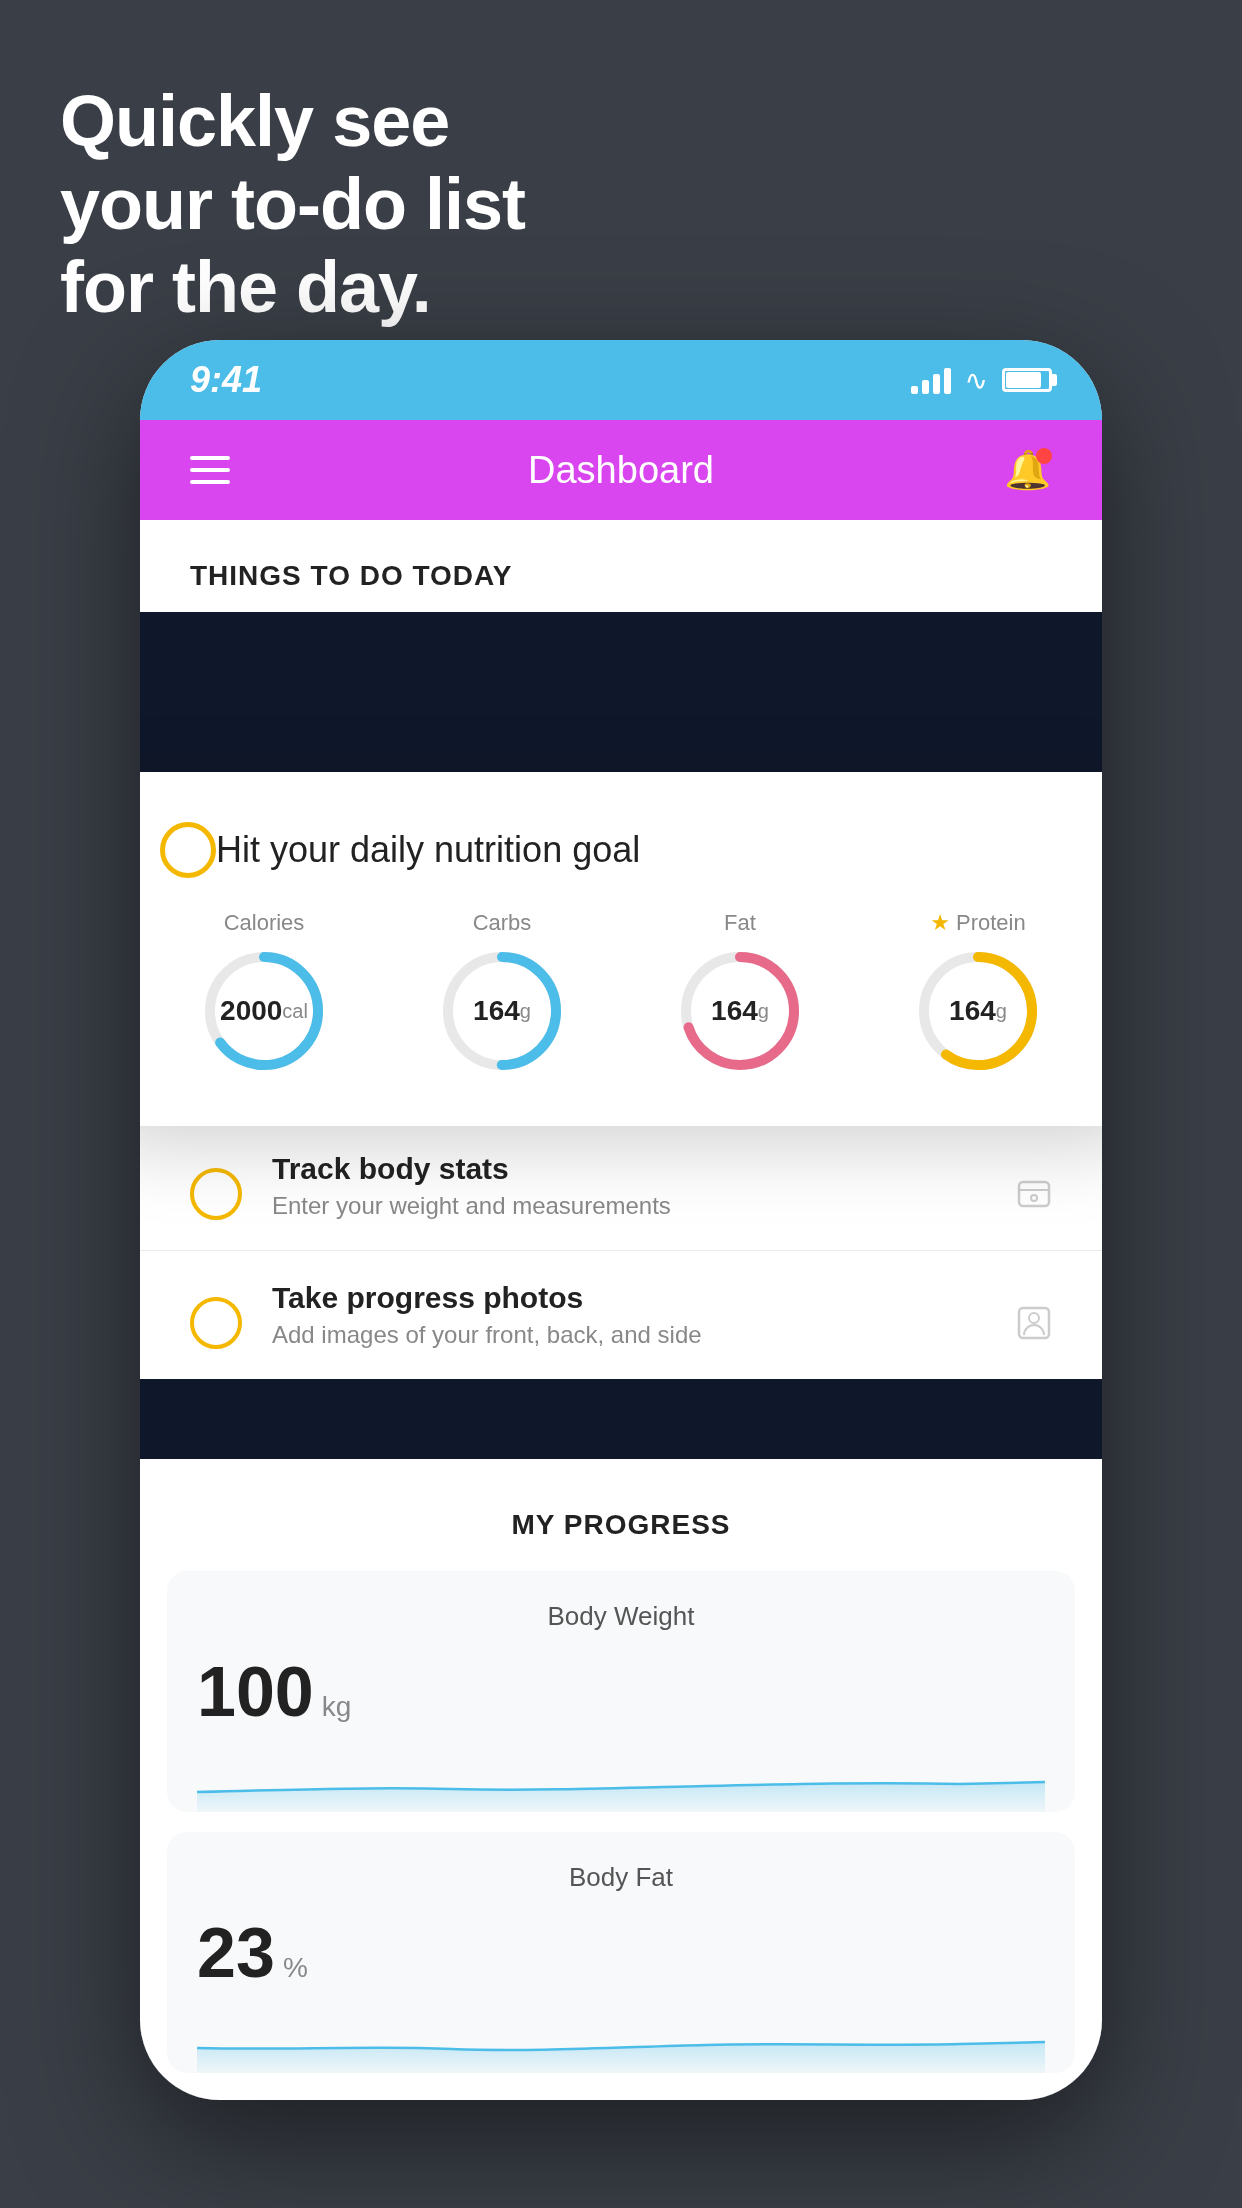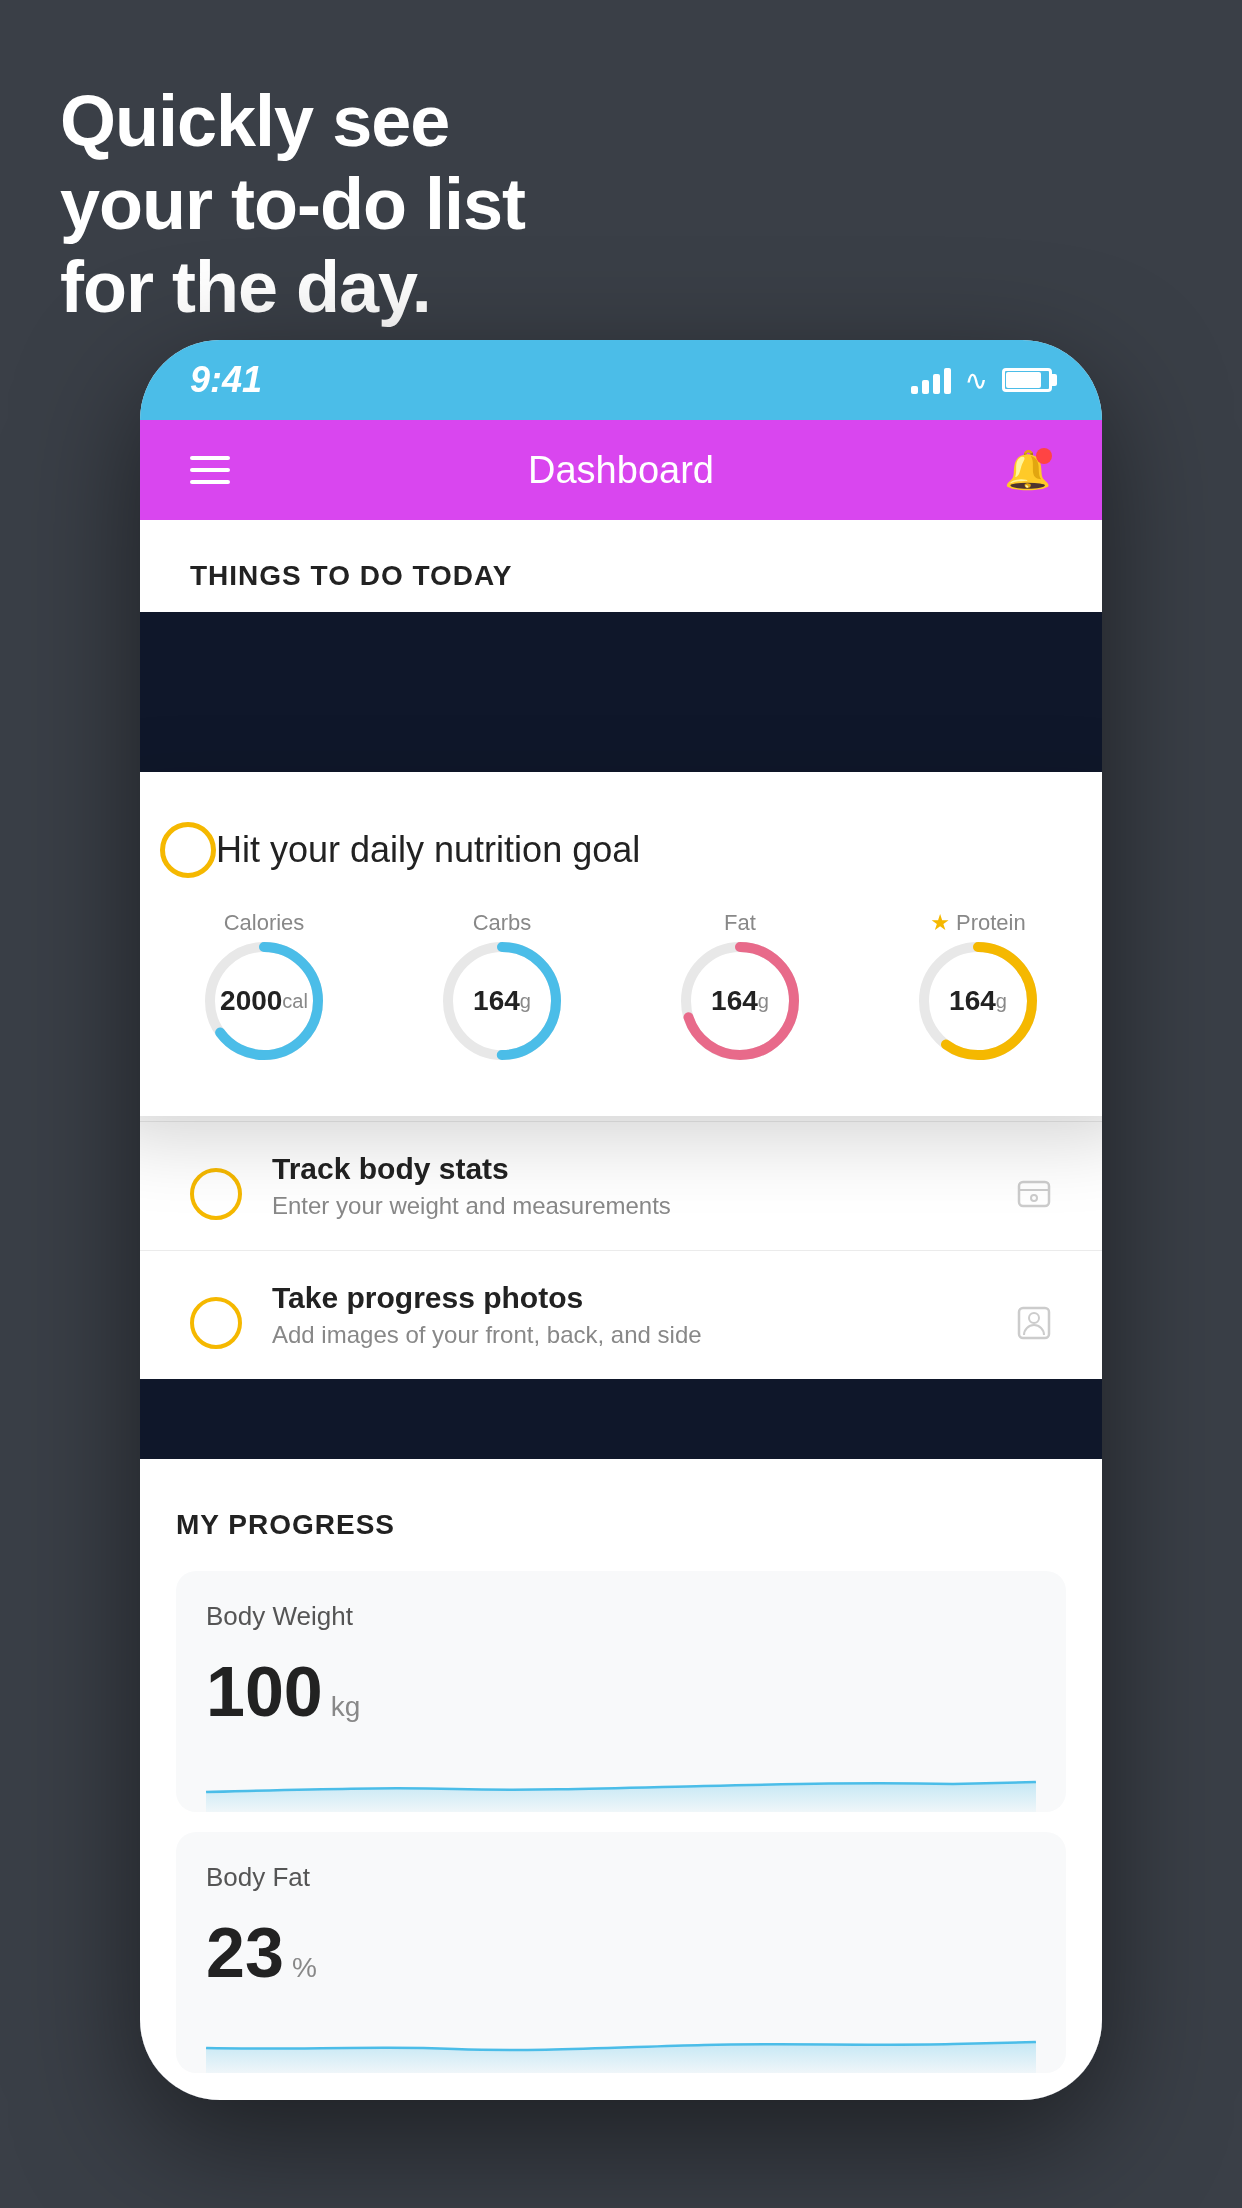--- a/index.html
+++ b/index.html
@@ -199,20 +199,21 @@
     
     .nutrition-row {
       display: flex;
       gap: 30px;
       justify-content: space-around;
     }
     .nutrition-item {
       display: flex;
       flex-direction: column;
       align-items: center;
+      gap: 10px;
     }
     .nutrition-label {
       font-size: 22px;
       color: #888;
     }
     .nutrition-label.star {
       display: flex;
       align-items: center;
       gap: 6px;
       color: #888;
@@ -294,21 +295,22 @@
       color: #888;
     }
     .todo-icon {
       font-size: 32px;
       color: #ccc;
     }
 
     
     .progress-section {
       background: white;
-      padding: 50px 36px 40px;
+      padding: 50px 27px 40px;
+      text-align: center;
     }
     .progress-title {
       font-size: 28px;
       font-weight: 800;
       color: #222;
       letter-spacing: 1px;
       margin-bottom: 30px;
     }
     .progress-cards {
       display: flex;

